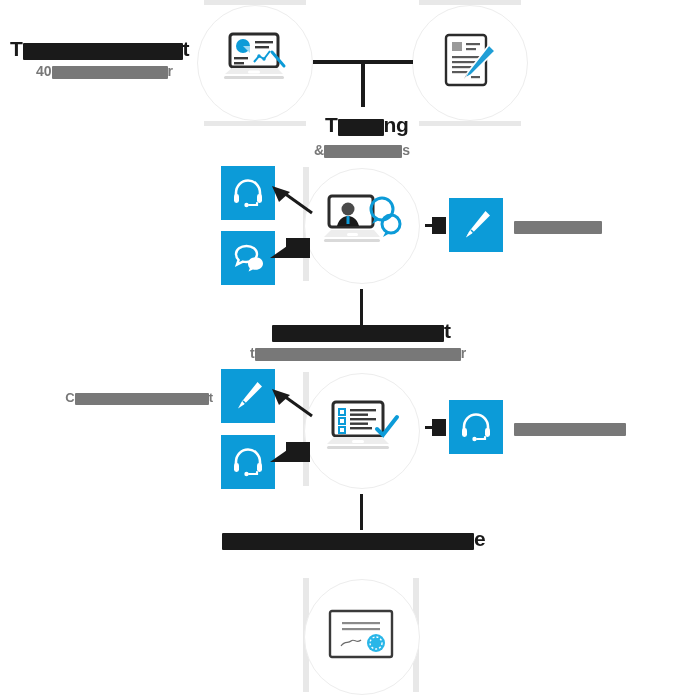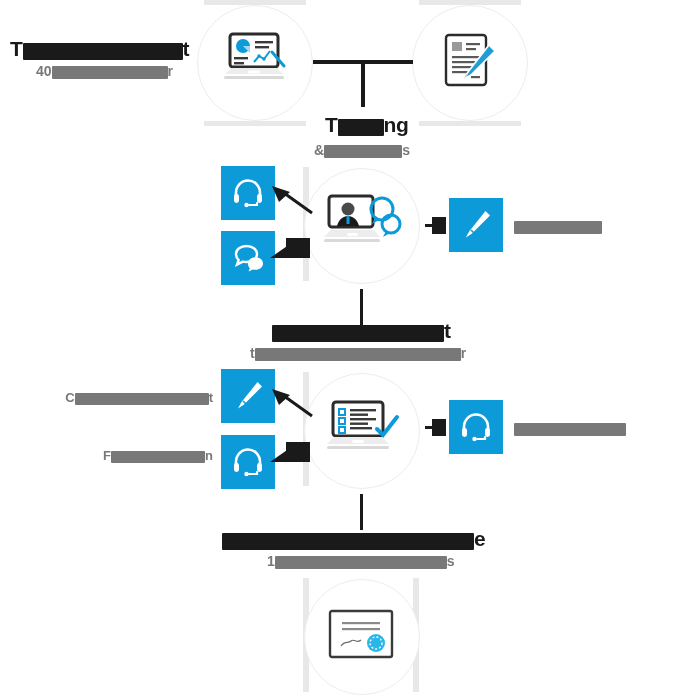--- a/index.html
+++ b/index.html
@@ -213,23 +213,20 @@
 
   <div class="tile" style="left:221px;top:435px;">
     <svg width="34" height="34" viewBox="0 0 34 34">
       <path d="M5 20 V17 C5 9.8 10.4 4.5 17 4.5 C23.6 4.5 29 9.8 29 17 V20" fill="none" stroke="#ffffff" stroke-width="2.6" stroke-linecap="round"></path>
       <rect x="3" y="18" width="5" height="9" rx="2.4" fill="#ffffff"></rect>
       <rect x="26" y="18" width="5" height="9" rx="2.4" fill="#ffffff"></rect>
       <path d="M26 27 V29 H18" fill="none" stroke="#ffffff" stroke-width="2.2" stroke-linecap="round"></path>
       <circle cx="15.5" cy="29" r="2.2" fill="#ffffff"></circle>
     </svg>
   </div>
-  <div class="slabel l" style="left:40px;top:449px;width:173px;text-align:right;">
-    <span>F</span><span class="redact gray" style="width:94px;height:12px;"></span><span>n</span>
-  </div>
 
   <svg class="node" style="left:268px;top:386px;width:48px;height:36px;" width="48" height="36" viewBox="0 0 48 36">
     <path d="M44 30 L16 10" stroke="#1a1a1a" stroke-width="3"></path>
     <path d="M4 3 L22 9 L11 19 Z" fill="#1a1a1a"></path>
   </svg>
   <svg class="node" style="left:268px;top:440px;width:48px;height:32px;" width="48" height="32" viewBox="0 0 48 32">
     <rect x="18" y="2" width="24" height="20" fill="#1a1a1a"></rect>
     <path d="M2 22 L22 8 L22 22 Z" fill="#1a1a1a"></path>
   </svg>
 
@@ -245,23 +242,20 @@
     </svg>
   </div>
   <div class="slabel r" style="left:514px;top:422px;">
     <span class="redact gray" style="width:112px;height:13px;"></span>
   </div>
 
   <div class="line" style="left:360px;top:494px;width:3px;height:36px;"></div>
 
   <div class="head" style="left:222px;top:528px;">
     <span class="redact dark" style="width:252px;height:17px;"></span><span class="t">e</span>
-  </div>
-  <div class="sub" style="left:267px;top:554px;">
-    <span>1</span><span class="redact gray" style="width:172px;height:13px;"></span><span>s</span>
   </div>
 
   <div class="node" style="left:303px;top:576px;width:118px;height:124px;">
     <div class="band" style="left:0px;top:2px;width:6px;height:114px;"></div>
     <div class="band" style="left:110px;top:2px;width:6px;height:114px;"></div>
     <div class="circ" style="left:1px;top:3px;width:116px;height:116px;"></div>
     <div class="ic" style="left:24px;top:32px;width:70px;height:56px;">
       <svg width="70" height="56" viewBox="0 0 70 56">
         <rect x="3" y="3" width="62" height="46" rx="2" fill="#ffffff" stroke="#3a3a3a" stroke-width="2.4"></rect>
         <rect x="15" y="14" width="38" height="2.2" fill="#8a8a8a"></rect>

